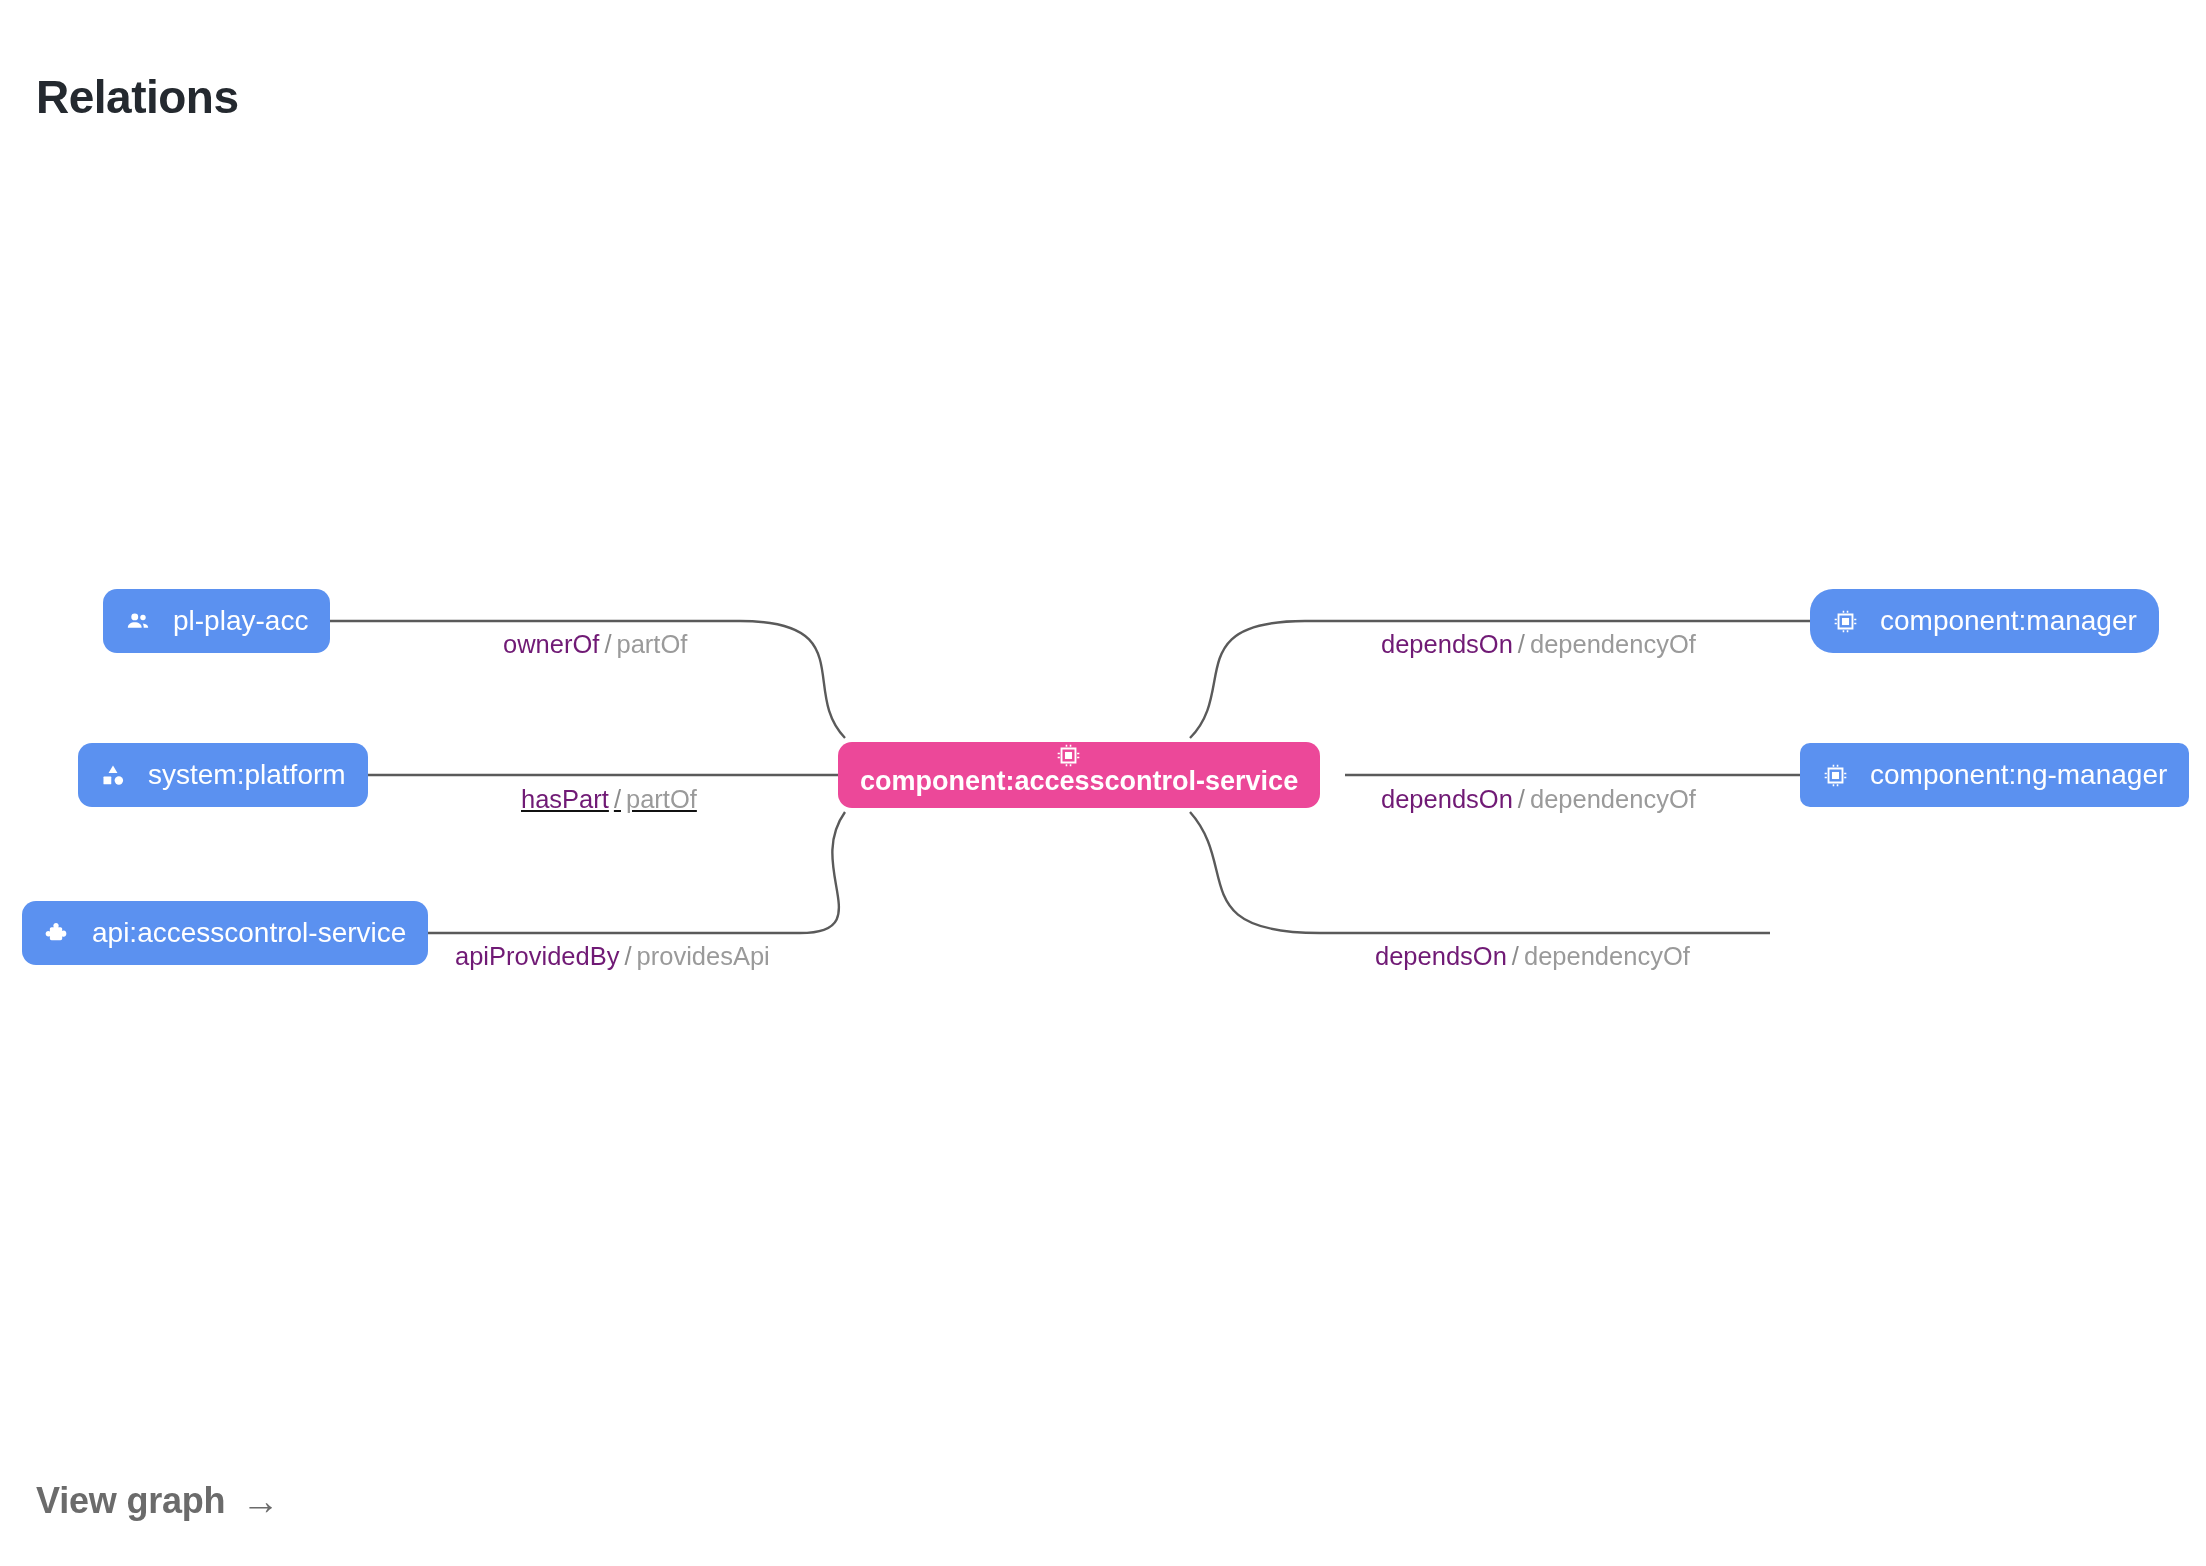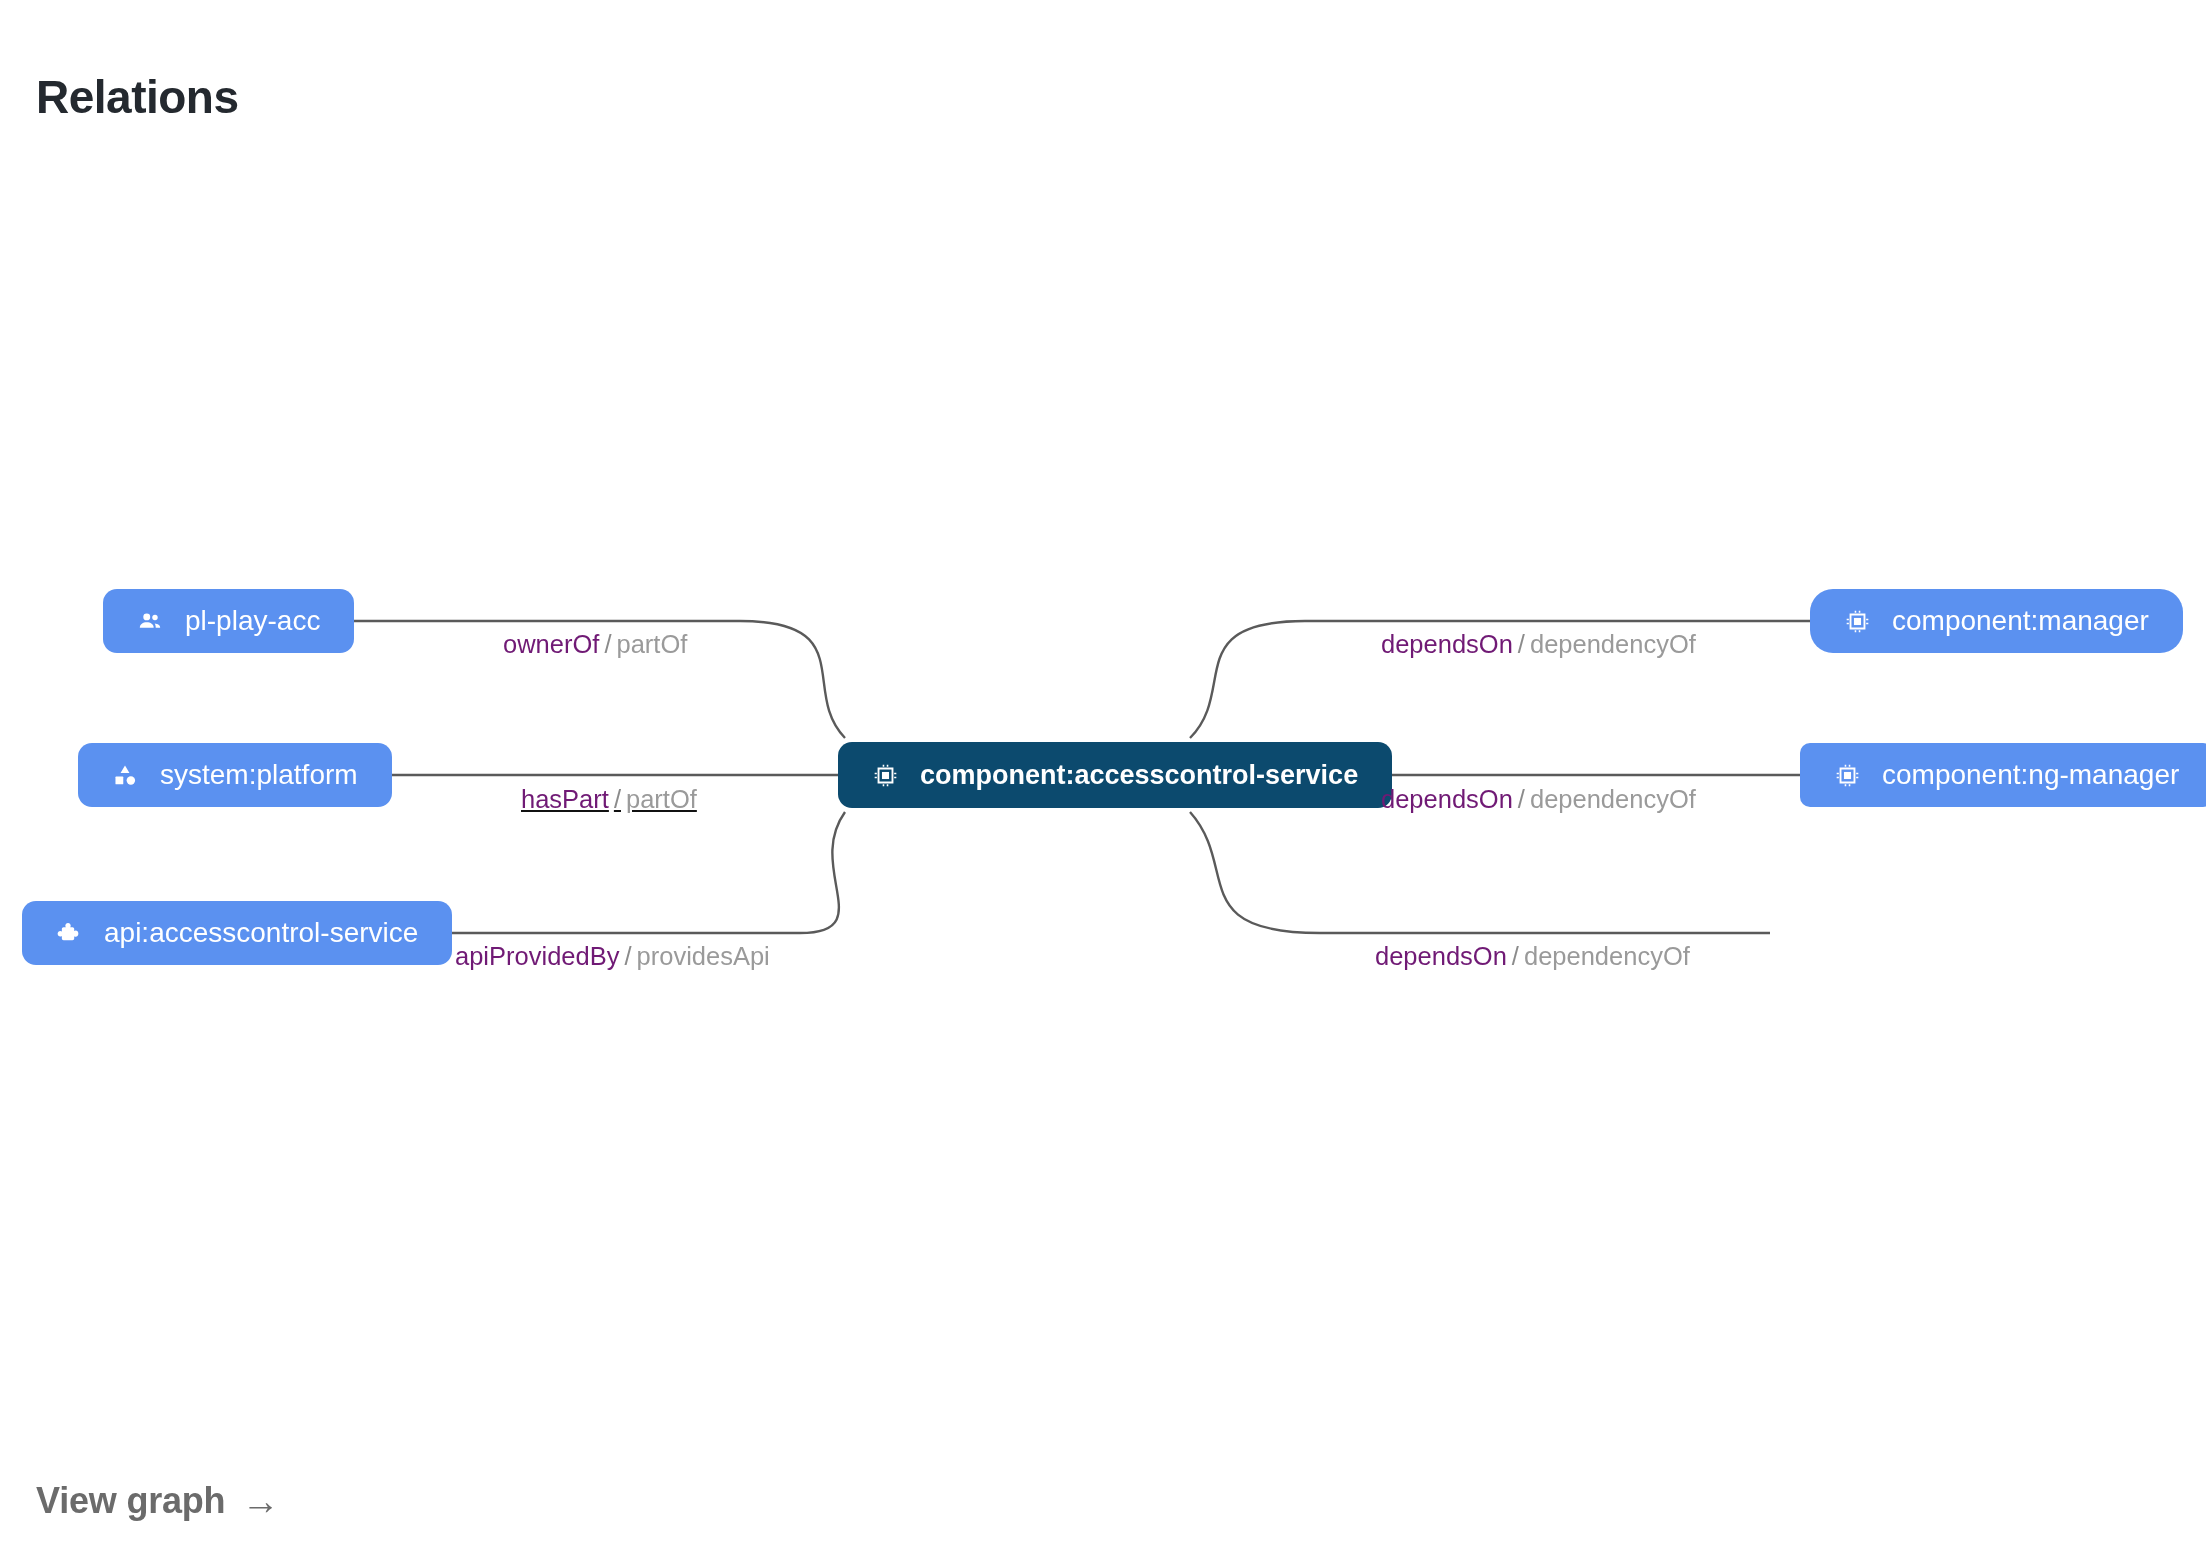--- a/index.html
+++ b/index.html
@@ -43,28 +43,29 @@
     pointer-events: none;
   }
 
   .graph-node {
     position: absolute;
     display: flex;
     align-items: center;
     box-sizing: border-box;
     height: 64px;
     border-radius: 14px;
-    padding: 0 34px;
+    padding: 0 22px;
     background: #5b91f0;
     color: #ffffff;
     white-space: nowrap;
   }
   .graph-node.is-center {
-    background: #0c4a6e;
+    background: #ec4899;
     height: 66px;
+    flex-direction: column;
   }
   .node-icon {
     display: inline-flex;
     align-items: center;
     justify-content: center;
     width: 26px;
     height: 26px;
     flex: 0 0 26px;
     margin-right: 22px;
   }

